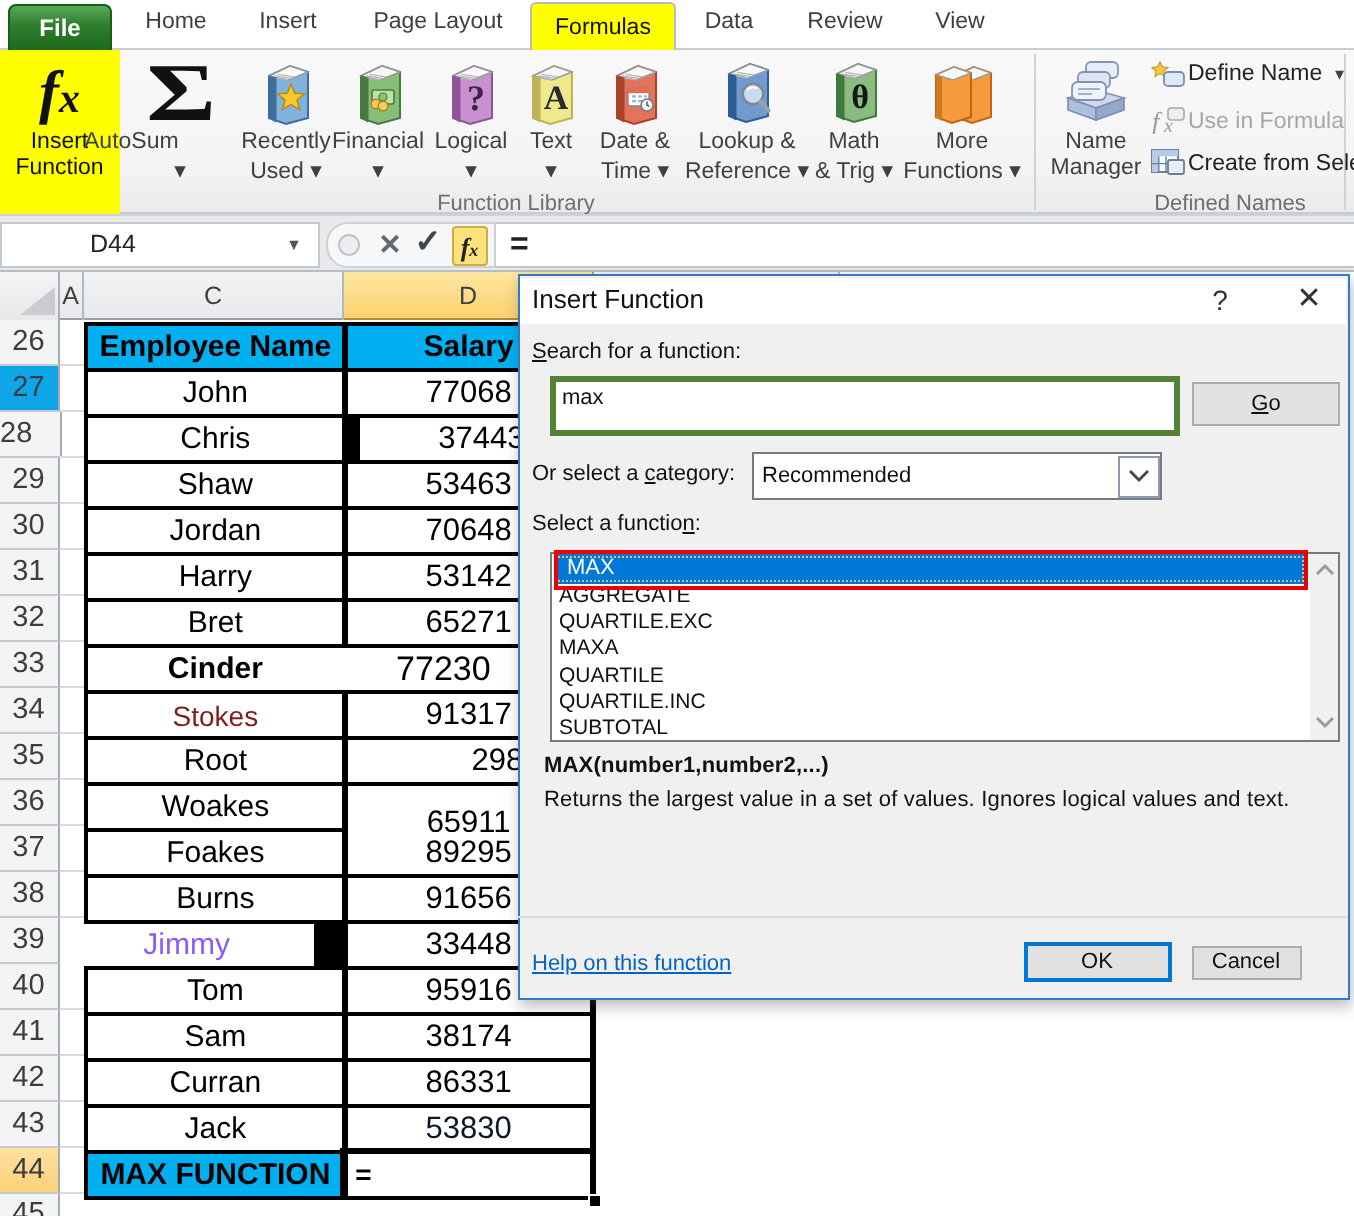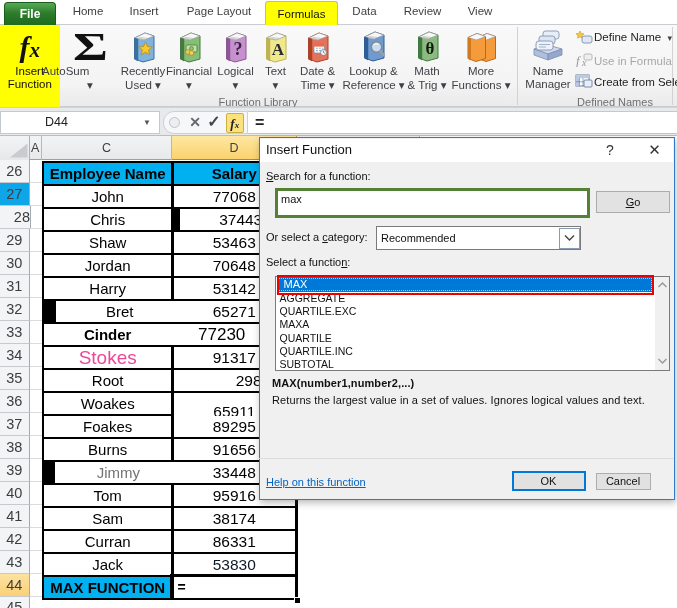--- a/index.html
+++ b/index.html
@@ -170,21 +170,21 @@
 <div class="abs" style="left:0;top:136px;width:29.5px;height:24px;background:linear-gradient(#f3f4f5,#e6e8ea);border-right:1px solid #aab0b7;"></div>
 <svg class="abs" style="left:9px;top:143px;" width="19" height="15" viewBox="0 0 19 15">
     <path d="M18.5 0.5 L18.5 14.5 L1 14.5 Z" fill="#c9cbce"></path>
   </svg>
 <div class="abs" style="left:29.5px;top:136px;width:12.5px;height:24px;border-right:1px solid #b3b9c0;overflow:hidden;text-align:center;line-height:24px;font-size:12.5px;color:#3f4043;">A</div>
 <div class="abs" style="left:42px;top:136px;width:130px;height:24px;border-right:1px solid #b3b9c0;text-align:center;line-height:24px;font-size:12.5px;color:#3f4043;">C</div>
 <div class="abs" style="left:172px;top:136px;width:125px;height:24px;background:linear-gradient(#fde7a2,#fbd26e);border-right:1px solid #c8a23d;border-bottom:1px solid #b08c30;text-align:center;line-height:24px;font-size:12.5px;color:#3f4043;">D</div>
 <div class="abs" style="left:297px;top:136px;width:123px;height:24px;border-right:1px solid #b3b9c0;"></div>
 <div class="abs" style="left:0;top:160px;width:29.5px;height:23px;background:#f3f4f5;border-right:1px solid #a5abb2;border-bottom:1px solid #c6cacf;text-align:center;line-height:22px;font-size:14.5px;color:#3c3d40;">26</div>
 <div class="abs" style="left:0;top:183px;width:29.5px;height:23px;background:#0ea5e9;border-right:1px solid #a5abb2;border-bottom:1px solid #c6cacf;text-align:center;line-height:22px;font-size:14.5px;color:#3c3d40;">27</div>
-<div class="abs" style="left:0;top:206px;width:31px;height:23px;background:#f3f4f5;border-right:1px solid #a5abb2;border-bottom:1px solid #c6cacf;text-align:right;line-height:22px;font-size:14.5px;color:#3c3d40;">28</div>
+<div class="abs" style="left:0;top:206px;width:31px;height:23px;background:#f3f4f5;border-right:1px solid #a5abb2;border-bottom:1px solid #c6cacf;text-align:left;line-height:22px;font-size:14.5px;color:#3c3d40;">28</div>
 <div class="abs" style="left:0;top:229px;width:29.5px;height:23px;background:#f3f4f5;border-right:1px solid #a5abb2;border-bottom:1px solid #c6cacf;text-align:center;line-height:22px;font-size:14.5px;color:#3c3d40;">29</div>
 <div class="abs" style="left:0;top:252px;width:29.5px;height:23px;background:#f3f4f5;border-right:1px solid #a5abb2;border-bottom:1px solid #c6cacf;text-align:center;line-height:22px;font-size:14.5px;color:#3c3d40;">30</div>
 <div class="abs" style="left:0;top:275px;width:29.5px;height:23px;background:#f3f4f5;border-right:1px solid #a5abb2;border-bottom:1px solid #c6cacf;text-align:center;line-height:22px;font-size:14.5px;color:#3c3d40;">31</div>
 <div class="abs" style="left:0;top:298px;width:29.5px;height:23px;background:#f3f4f5;border-right:1px solid #a5abb2;border-bottom:1px solid #c6cacf;text-align:center;line-height:22px;font-size:14.5px;color:#3c3d40;">32</div>
 <div class="abs" style="left:0;top:321px;width:29.5px;height:23px;background:#f3f4f5;border-right:1px solid #a5abb2;border-bottom:1px solid #c6cacf;text-align:center;line-height:22px;font-size:14.5px;color:#3c3d40;">33</div>
 <div class="abs" style="left:0;top:344px;width:29.5px;height:23px;background:#f3f4f5;border-right:1px solid #a5abb2;border-bottom:1px solid #c6cacf;text-align:center;line-height:22px;font-size:14.5px;color:#3c3d40;">34</div>
 <div class="abs" style="left:0;top:367px;width:29.5px;height:23px;background:#f3f4f5;border-right:1px solid #a5abb2;border-bottom:1px solid #c6cacf;text-align:center;line-height:22px;font-size:14.5px;color:#3c3d40;">35</div>
 <div class="abs" style="left:0;top:390px;width:29.5px;height:23px;background:#f3f4f5;border-right:1px solid #a5abb2;border-bottom:1px solid #c6cacf;text-align:center;line-height:22px;font-size:14.5px;color:#3c3d40;">36</div>
 <div class="abs" style="left:0;top:413px;width:29.5px;height:23px;background:#f3f4f5;border-right:1px solid #a5abb2;border-bottom:1px solid #c6cacf;text-align:center;line-height:22px;font-size:14.5px;color:#3c3d40;">37</div>
 <div class="abs" style="left:0;top:436px;width:29.5px;height:23px;background:#f3f4f5;border-right:1px solid #a5abb2;border-bottom:1px solid #c6cacf;text-align:center;line-height:22px;font-size:14.5px;color:#3c3d40;">38</div>
@@ -221,35 +221,35 @@
 <div class="abs ctr" style="left:44.4px;top:186.2px;width:126.6px;height:20.8px;background:#fff;font-size:15px;font-weight:normal;color:#000;">John</div>
 <div class="abs ctr" style="left:173.6px;top:186.2px;width:121.4px;height:20.8px;background:#fff;font-size:15.5px;font-weight:normal;color:#000;">77068</div>
 <div class="abs ctr" style="left:44.4px;top:209.2px;width:126.6px;height:20.8px;background:#fff;font-size:15px;font-weight:normal;color:#000;">Chris</div>
 <div class="abs ctr" style="left:180px;top:209.2px;width:121.4px;height:20.8px;background:#fff;font-size:15.5px;font-weight:normal;color:#000;">37443</div>
 <div class="abs ctr" style="left:44.4px;top:232.2px;width:126.6px;height:20.8px;background:#fff;font-size:15px;font-weight:normal;color:#000;">Shaw</div>
 <div class="abs ctr" style="left:173.6px;top:232.2px;width:121.4px;height:20.8px;background:#fff;font-size:15.5px;font-weight:normal;color:#000;">53463</div>
 <div class="abs ctr" style="left:44.4px;top:255.2px;width:126.6px;height:20.8px;background:#fff;font-size:15px;font-weight:normal;color:#000;">Jordan</div>
 <div class="abs ctr" style="left:173.6px;top:255.2px;width:121.4px;height:20.8px;background:#fff;font-size:15.5px;font-weight:normal;color:#000;">70648</div>
 <div class="abs ctr" style="left:44.4px;top:278.2px;width:126.6px;height:20.8px;background:#fff;font-size:15px;font-weight:normal;color:#000;">Harry</div>
 <div class="abs ctr" style="left:173.6px;top:278.2px;width:121.4px;height:20.8px;background:#fff;font-size:15.5px;font-weight:normal;color:#000;">53142</div>
-<div class="abs ctr" style="left:44.4px;top:301.2px;width:126.6px;height:20.8px;background:#fff;font-size:15px;font-weight:normal;color:#000;margin-left:12px;">Bret</div>
+<div class="abs ctr" style="left:44.4px;top:301.2px;width:126.6px;height:20.8px;background:#fff;font-size:15px;font-weight:normal;color:#000;">Bret</div>
 <div class="abs ctr" style="left:173.6px;top:301.2px;width:121.4px;height:20.8px;background:#fff;font-size:15.5px;font-weight:normal;color:#000;">65271</div>
 <div class="abs ctr" style="left:44.4px;top:324.2px;width:126.6px;height:20.8px;background:#fff;font-size:15px;font-weight:bold;color:#000;">Cinder</div>
 <div class="abs ctr" style="left:161px;top:324.2px;width:121.4px;height:20.8px;background:#fff;font-size:17px;font-weight:normal;color:#000;">77230</div>
-<div class="abs ctr" style="left:44.4px;top:347.2px;width:126.6px;height:20.8px;background:#fff;font-size:19px;font-weight:normal;color:#ec4899;">Stokes</div>
+<div class="abs ctr" style="left:44.4px;top:347.2px;width:126.6px;height:20.8px;background:#fff;font-size:14px;font-weight:normal;color:#7f1d1d;">Stokes</div>
 <div class="abs ctr" style="left:173.6px;top:347.2px;width:121.4px;height:20.8px;background:#fff;font-size:15.5px;font-weight:normal;color:#000;">91317</div>
 <div class="abs ctr" style="left:44.4px;top:370.2px;width:126.6px;height:20.8px;background:#fff;font-size:15px;font-weight:normal;color:#000;">Root</div>
 <div class="abs ctr" style="left:173.6px;top:370.2px;width:121.4px;height:20.8px;background:#fff;font-size:15.5px;font-weight:normal;color:#000;padding-left:46px;">29852</div>
 <div class="abs ctr" style="left:44.4px;top:393.2px;width:126.6px;height:20.8px;background:#fff;font-size:15px;font-weight:normal;color:#000;">Woakes</div>
 <div class="abs ctr" style="left:173.6px;top:393.2px;width:121.4px;height:37px;background:#fff;font-size:15.5px;font-weight:normal;color:#000;">65911</div>
 <div class="abs ctr" style="left:44.4px;top:416.2px;width:126.6px;height:20.8px;background:#fff;font-size:15px;font-weight:normal;color:#000;">Foakes</div>
 <div class="abs ctr" style="left:173.6px;top:416.2px;width:121.4px;height:20.8px;background:#fff;font-size:15.5px;font-weight:normal;color:#000;">89295</div>
 <div class="abs ctr" style="left:44.4px;top:439.2px;width:126.6px;height:20.8px;background:#fff;font-size:15px;font-weight:normal;color:#000;">Burns</div>
 <div class="abs ctr" style="left:173.6px;top:439.2px;width:121.4px;height:20.8px;background:#fff;font-size:15.5px;font-weight:normal;color:#000;">91656</div>
-<div class="abs ctr" style="left:55px;top:462.2px;width:126.6px;height:20.8px;background:#fff;font-size:15px;font-weight:normal;color:#737373;">Jimmy</div>
+<div class="abs ctr" style="left:30px;top:462.2px;width:126.6px;height:20.8px;background:#fff;font-size:15px;font-weight:normal;color:#8b5cf6;">Jimmy</div>
 <div class="abs ctr" style="left:173.6px;top:462.2px;width:121.4px;height:20.8px;background:#fff;font-size:15.5px;font-weight:normal;color:#000;">33448</div>
 <div class="abs ctr" style="left:44.4px;top:485.2px;width:126.6px;height:20.8px;background:#fff;font-size:15px;font-weight:normal;color:#000;">Tom</div>
 <div class="abs ctr" style="left:173.6px;top:485.2px;width:121.4px;height:20.8px;background:#fff;font-size:15.5px;font-weight:normal;color:#000;">95916</div>
 <div class="abs ctr" style="left:44.4px;top:508.2px;width:126.6px;height:20.8px;background:#fff;font-size:15px;font-weight:normal;color:#000;">Sam</div>
 <div class="abs ctr" style="left:173.6px;top:508.2px;width:121.4px;height:20.8px;background:#fff;font-size:15.5px;font-weight:normal;color:#000;">38174</div>
 <div class="abs ctr" style="left:44.4px;top:531.2px;width:126.6px;height:20.8px;background:#fff;font-size:15px;font-weight:normal;color:#000;">Curran</div>
 <div class="abs ctr" style="left:173.6px;top:531.2px;width:121.4px;height:20.8px;background:#fff;font-size:15.5px;font-weight:normal;color:#000;">86331</div>
 <div class="abs ctr" style="left:44.4px;top:554.2px;width:126.6px;height:20.8px;background:#fff;font-size:15px;font-weight:normal;color:#000;">Jack</div>
 <div class="abs ctr" style="left:173.6px;top:554.2px;width:121.4px;height:20.8px;background:#fff;font-size:15.5px;font-weight:normal;color:#0f172a;">53830</div>
 <div class="abs ctr" style="left:44.4px;top:577.2px;width:126.6px;height:20.8px;background:#00b0f0;font-size:15px;font-weight:bold;color:#000;">MAX FUNCTION</div>

